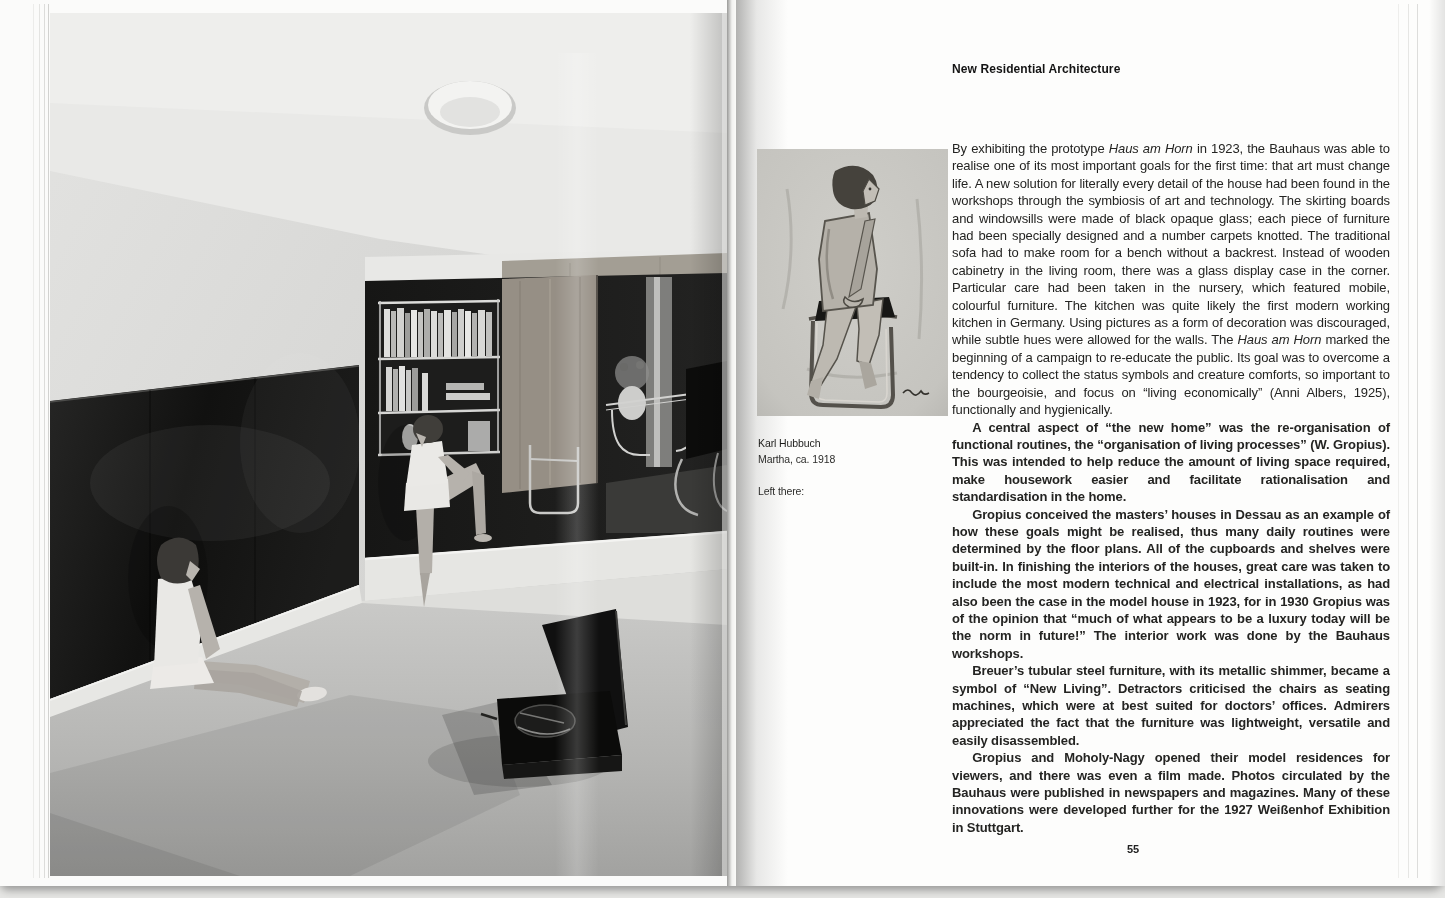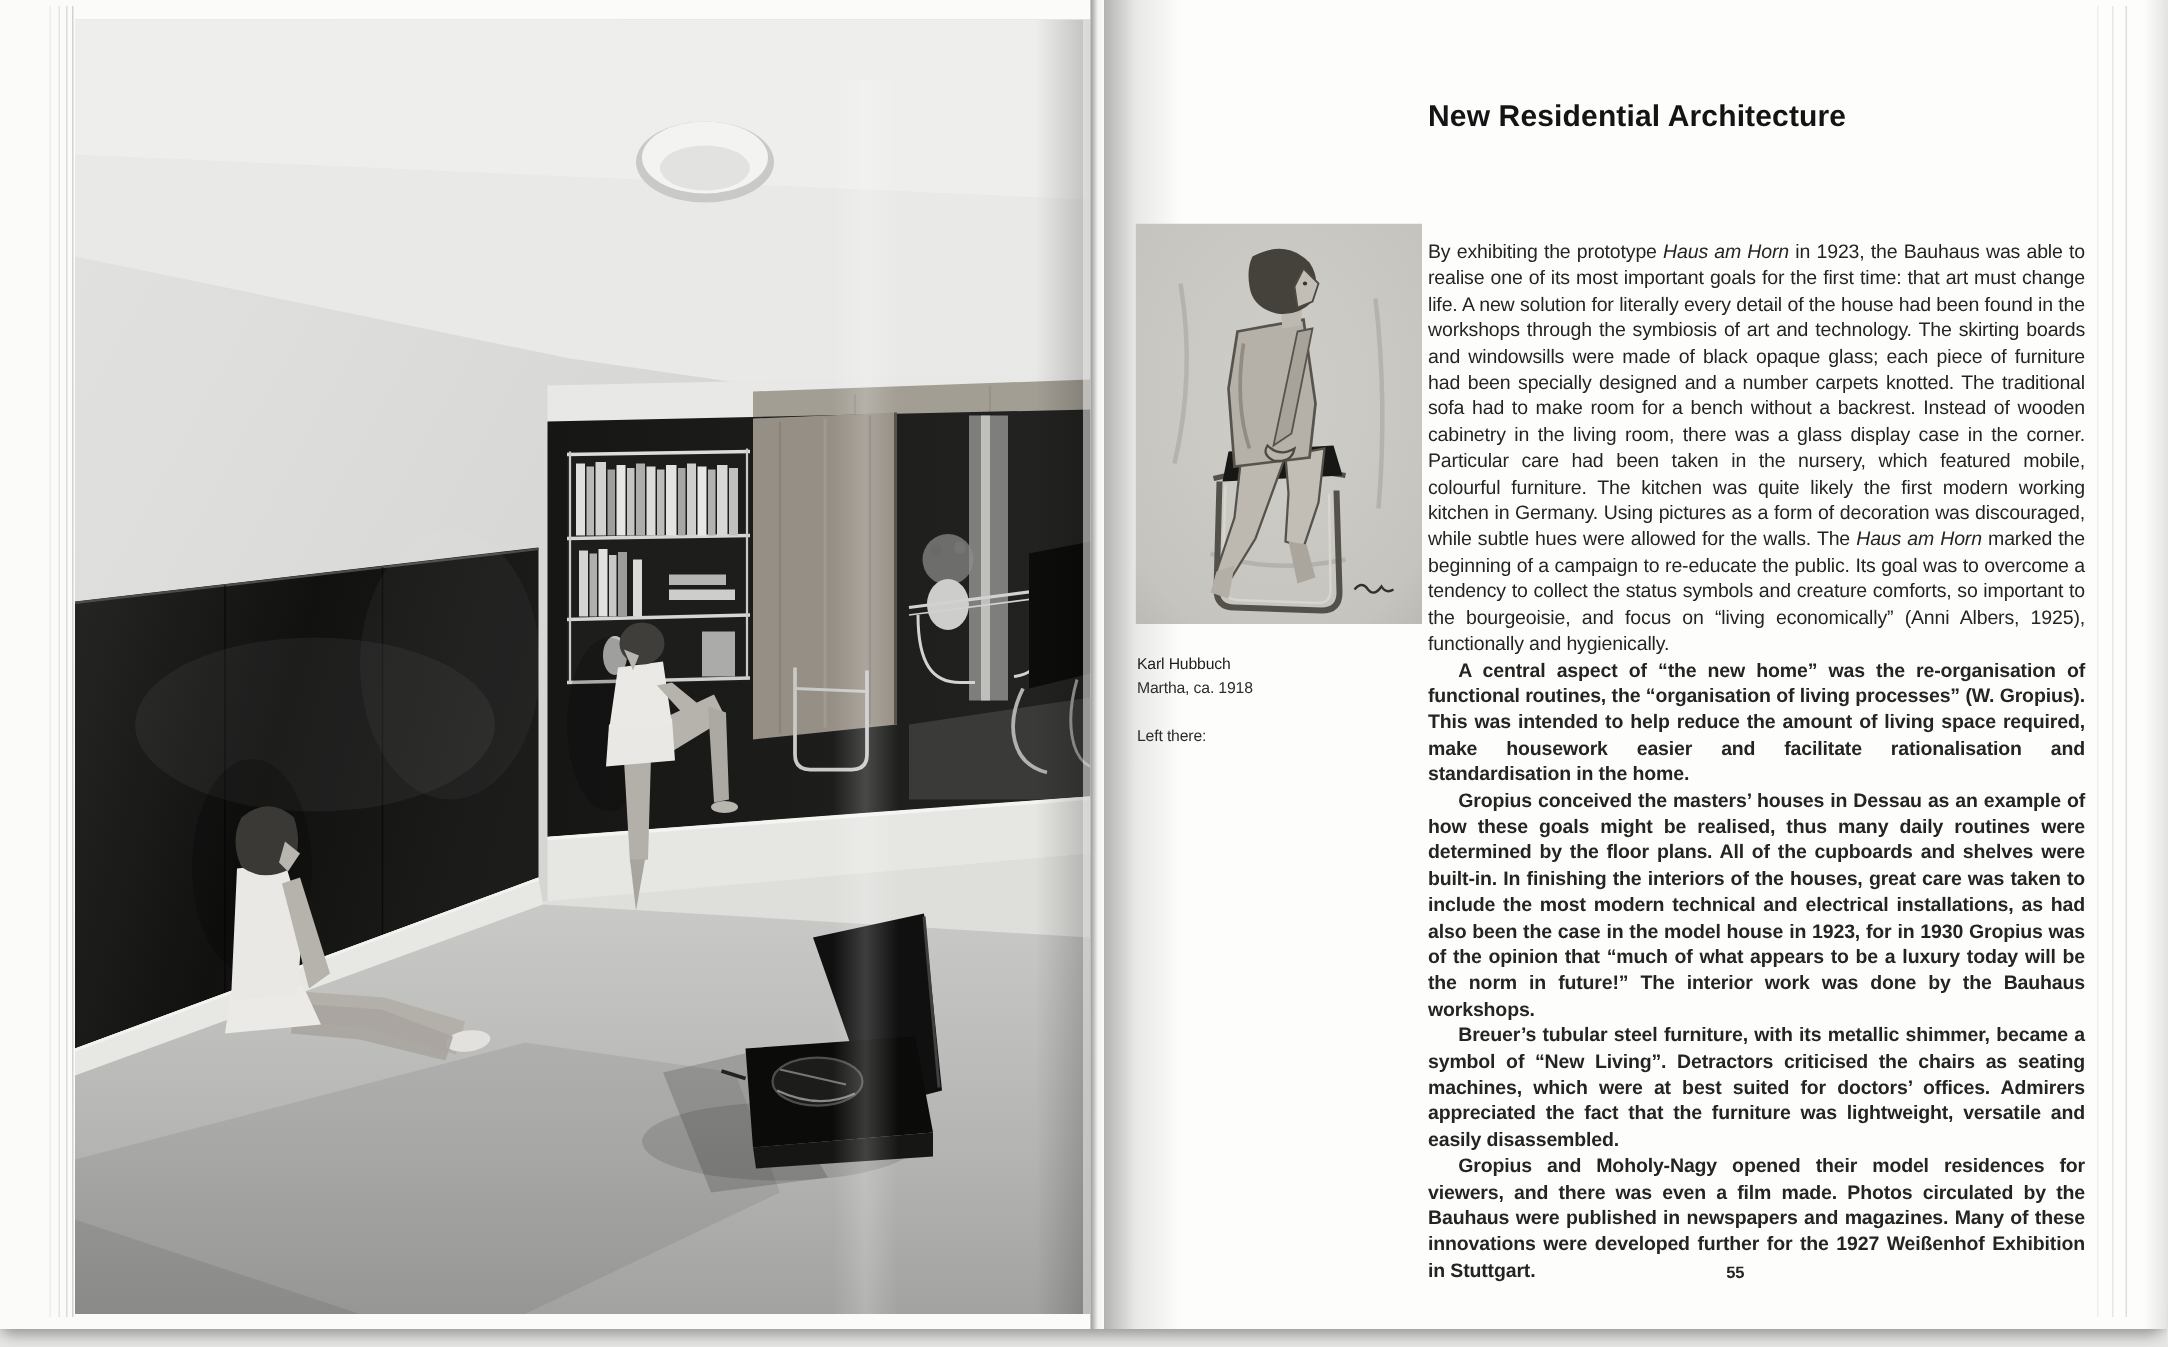--- a/index.html
+++ b/index.html
@@ -38,29 +38,29 @@
   .drawing{position:absolute;left:30px;top:149px;width:191px;height:267px;
       box-shadow:inset 0 0 14px rgba(0,0,0,.12);}
 
   
   .caption{position:absolute;left:31px;top:436px;width:206px;font-size:10.5px;
       line-height:15.5px;color:#2d2d2b;letter-spacing:-.1px;}
   .caption .b{font-weight:normal;color:#1c1c1a;}
   .caption .gap{height:17px;}
 
   
-  .heading{position:absolute;left:225px;top:54px;width:460px;font-size:20px;
+  .heading{position:absolute;left:225px;top:54px;width:460px;font-size:12px;
       font-weight:bold;color:#141414;letter-spacing:.1px;}
   .body-text{position:absolute;left:225px;top:140px;width:438px;font-size:13px;
-      line-height:17.4px;color:#242422;text-align:justify;letter-spacing:-.1px;margin-top:19px;}
+      line-height:17.4px;color:#242422;text-align:justify;letter-spacing:-.1px;}
   .body-text p{margin:0;}
   .body-text p + p{text-indent:1.55em;font-weight:bold;}
   .it{font-style:italic;}
 
-  .page-number{position:absolute;left:400px;top:843px;width:36px;text-align:right;
+  .page-number{position:absolute;left:400px;top:843px;width:36px;text-align:left;
       font-size:11px;font-weight:bold;color:#222;}
 </style>
 </head>
 <body>
 
 <div class="stage">
   <div class="book">
     <div class="book-top-shade"></div>
 
     <div class="page page-left">

